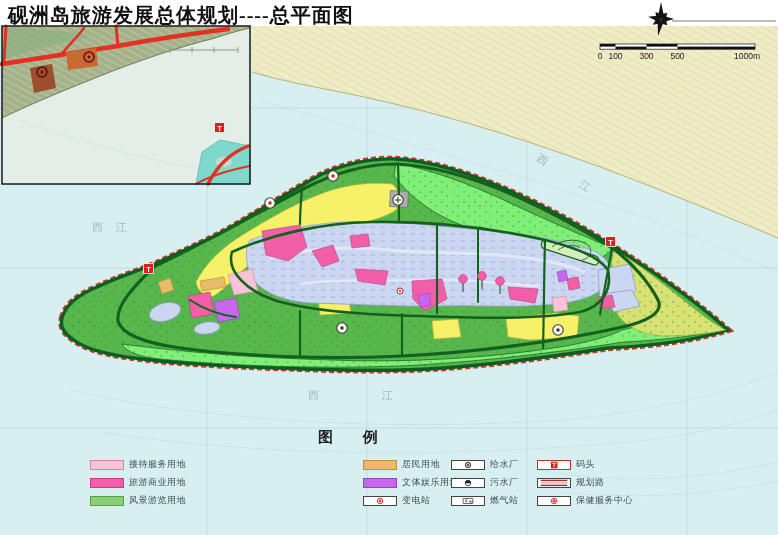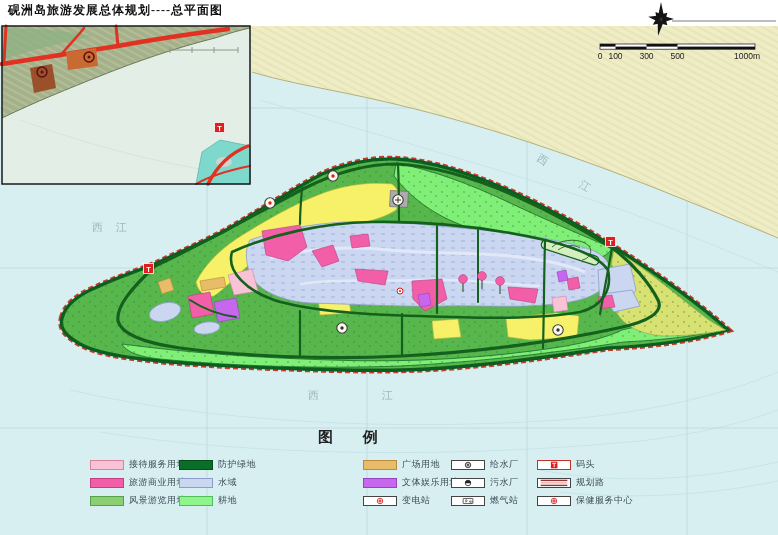--- a/index.html
+++ b/index.html
@@ -26,21 +26,21 @@
   .road{stroke:var(--p-road_green);fill:none;stroke-linecap:round;}
   .marker-c{fill:#fbf8ec;stroke:#3a3a3a;stroke-width:1.1;}
   .f-red{fill:var(--p-marker_red);}
   .water-label{fill:#9db5b4;font-size:11px;font-family:"Liberation Serif",serif;opacity:.95;}
   .inset-water{fill:var(--p-inset_water);}
   .inset-land{fill:var(--p-inset_land);}
   .inset-road{stroke:var(--p-inset_road);fill:none;stroke-linecap:round;}
   .scale-txt{font-size:8.5px;fill:#222;}
   
   #title-bar{position:absolute;left:8px;top:2px;font-family:"Liberation Serif",serif;
-    font-weight:bold;font-size:12px;color:#101010;letter-spacing:1px;white-space:nowrap;}
+    font-weight:bold;font-size:20px;color:#101010;letter-spacing:1px;white-space:nowrap;}
   .legend{position:absolute;left:0;top:0;width:672px;height:535px;pointer-events:none;}
   .legend-title{position:absolute;left:318px;top:428px;font-family:"Liberation Serif",serif;
     font-weight:bold;font-size:15px;letter-spacing:13px;color:#222;}
   .lcol{position:absolute;top:459px;display:flex;flex-direction:column;gap:7px;}
   .litem{display:flex;align-items:center;gap:5px;height:11px;}
   .sw{width:34px;height:10px;border:1px solid #444;box-sizing:border-box;background:#fff;
       flex:0 0 auto;display:flex;align-items:center;justify-content:center;}
   .sw.red-border{border-color:#c03327;}
   .llabel{font-size:9px;color:#3b4c55;white-space:nowrap;letter-spacing:0.5px;}
 </style>
@@ -288,40 +288,26 @@
     <div class="litem">
       <span class="sw fill" style="background: rgb(242, 95, 168); border-color: rgb(196, 62, 134);"></span>
       <span class="llabel">旅游商业用地</span>
         </div>
     <div class="litem">
       <span class="sw fill" style="background: rgb(139, 206, 116); border-color: rgb(87, 160, 74);"></span>
       <span class="llabel">风景游览用地</span>
         </div>
   </div>
 
-  <div class="lcol" style="left:179px">
-    <div class="litem">
-      <span class="sw fill" style="background: rgb(10, 110, 40); border-color: rgb(6, 77, 27);"></span>
-      <span class="llabel">防护绿地</span>
-        </div>
-    <div class="litem">
-      <span class="sw fill" style="background: rgb(203, 215, 241); border-color: rgb(142, 156, 201);"></span>
-      <span class="llabel">水域</span>
-        </div>
-    <div class="litem">
-      <span class="sw fill" style="background: rgb(141, 245, 138); border-color: rgb(82, 189, 91);"></span>
-      <span class="llabel">耕地</span>
-        </div>
-  </div>
 
 
   <div class="lcol" style="left:363px">
     <div class="litem">
       <span class="sw fill" style="background: rgb(233, 188, 105); border-color: rgb(187, 140, 60);"></span>
-      <span class="llabel">广场用地</span>
+      <span class="llabel">居民用地</span>
         </div>
     <div class="litem">
       <span class="sw fill" style="background: rgb(199, 103, 238); border-color: rgb(152, 67, 191);"></span>
       <span class="llabel">文体娱乐用地</span>
         </div>
     <div class="litem">
       <span class="sw sym">
         <svg width="30" height="8" viewBox="0 0 30 9">
               <circle cx="15" cy="4.5" r="3.1" fill="none" stroke="#D11" stroke-width="0.9"></circle>
               <path d="M15,1.6 V7.4 M12.2,4.5 H17.8" stroke="#D11" stroke-width="0.7"></path>

